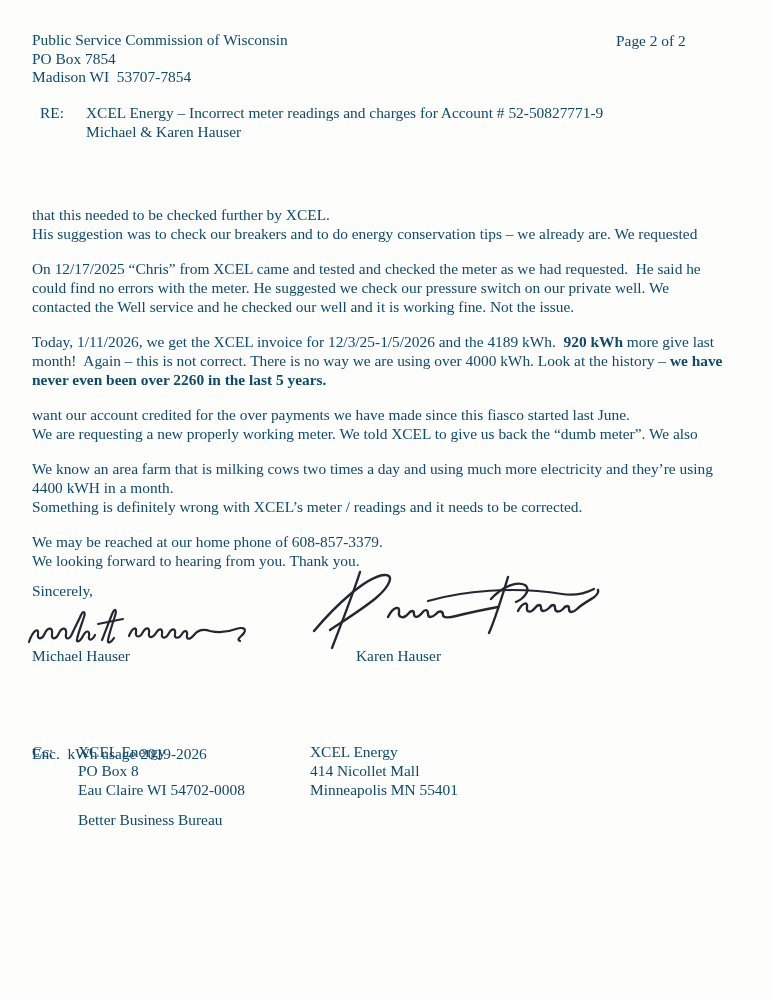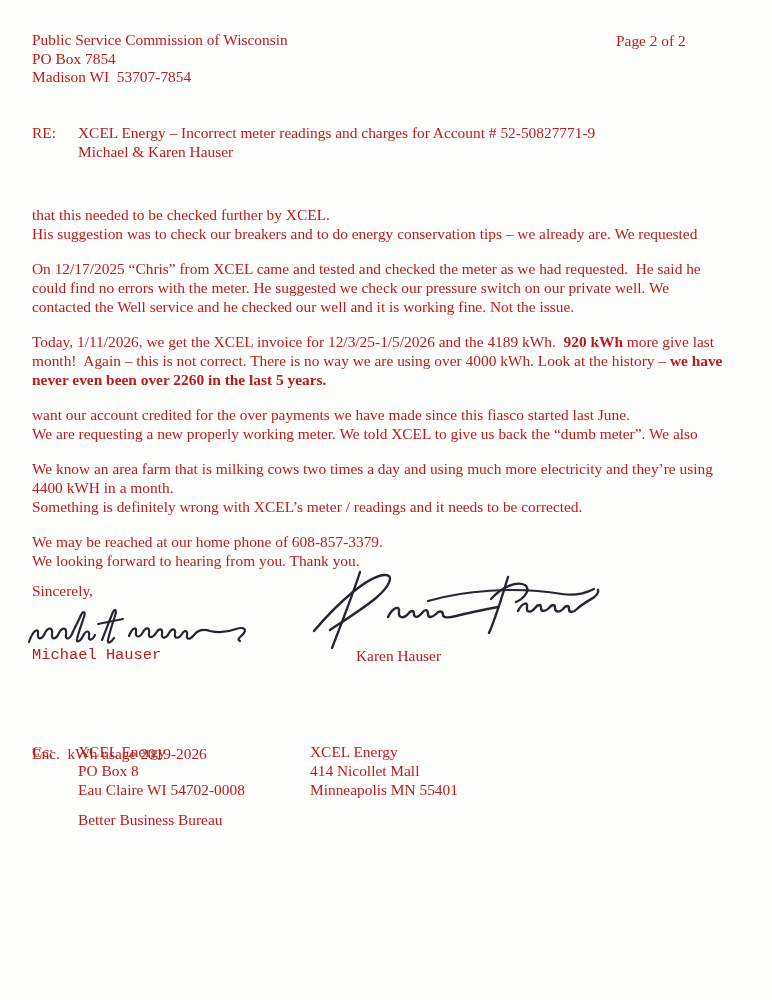--- a/index.html
+++ b/index.html
@@ -1,40 +1,40 @@
 <!DOCTYPE html>
 <html><head>
 <meta charset="utf-8">
 <style>
   * { margin:0; padding:0; box-sizing:border-box; }
   html,body { background:#ffffff; }
   body { font-family:"Liberation Serif","DejaVu Serif",serif; }
   .page {
     position:relative; width:772px; height:1000px; margin:0 auto;
-    background:#fdfdfc; color:#b91c1c; overflow:hidden;
+    background:#fdfdfc; color:#0c4a6e; overflow:hidden;
     font-size:15.4px; line-height:19px;
   }
   .abs { position:absolute; }
   .pre, .line, .bound { white-space:pre; }
   .b { font-weight:700; }
   
   .recipient { left:32px; top:31px; line-height:18.6px; }
   .page-num  { left:589px; top:31px;margin-left:27px; }
   
-  .subject { left:32px; top:103px; display:flex;margin-top:20px; }
+  .subject { left:40px; top:103px; display:flex; }
   .subject .re-label { width:46px; flex:0 0 46px; }
   
   .letter-body { left:32px; top:205px; width:716px; }
   .para { margin-bottom:16px; }
   
   .sincerely { left:32px; top:581px; }
   .sig-svg { position:absolute; }
   .sig-michael { left:24px;  top:602px; }
   .sig-karen   { left:310px; top:569px; }
-  .name-michael { left:32px;  top:646px;font-family:Liberation Mono, monospace; }
+  .name-michael { left:32px;  top:646px; }
   .name-karen   { left:356px; top:646px; }
   
   .enclosure { left:32px; top:704px;margin-top:40px; }
   .cc-label  { left:32px; top:742px; }
   .cc-col1   { left:78px;  top:742px; }
   .cc-col2   { left:310px; top:742px; }
   .cc-extra  { left:78px; top:810px;text-align:center; }
   svg path { fill:none; stroke:#262631; stroke-linecap:round; stroke-linejoin:round; }
 </style>
 </head>

